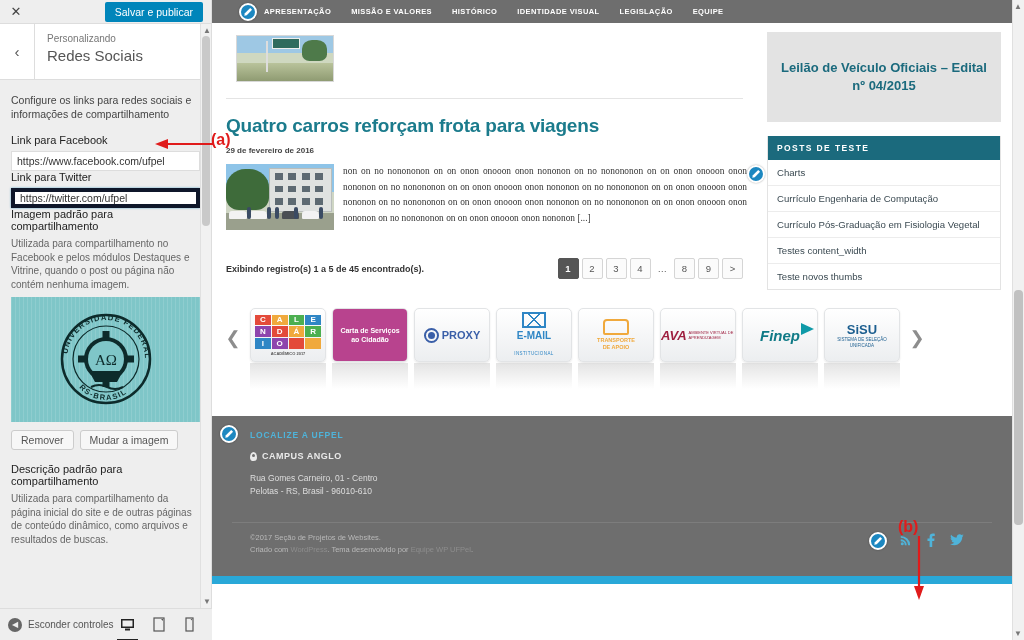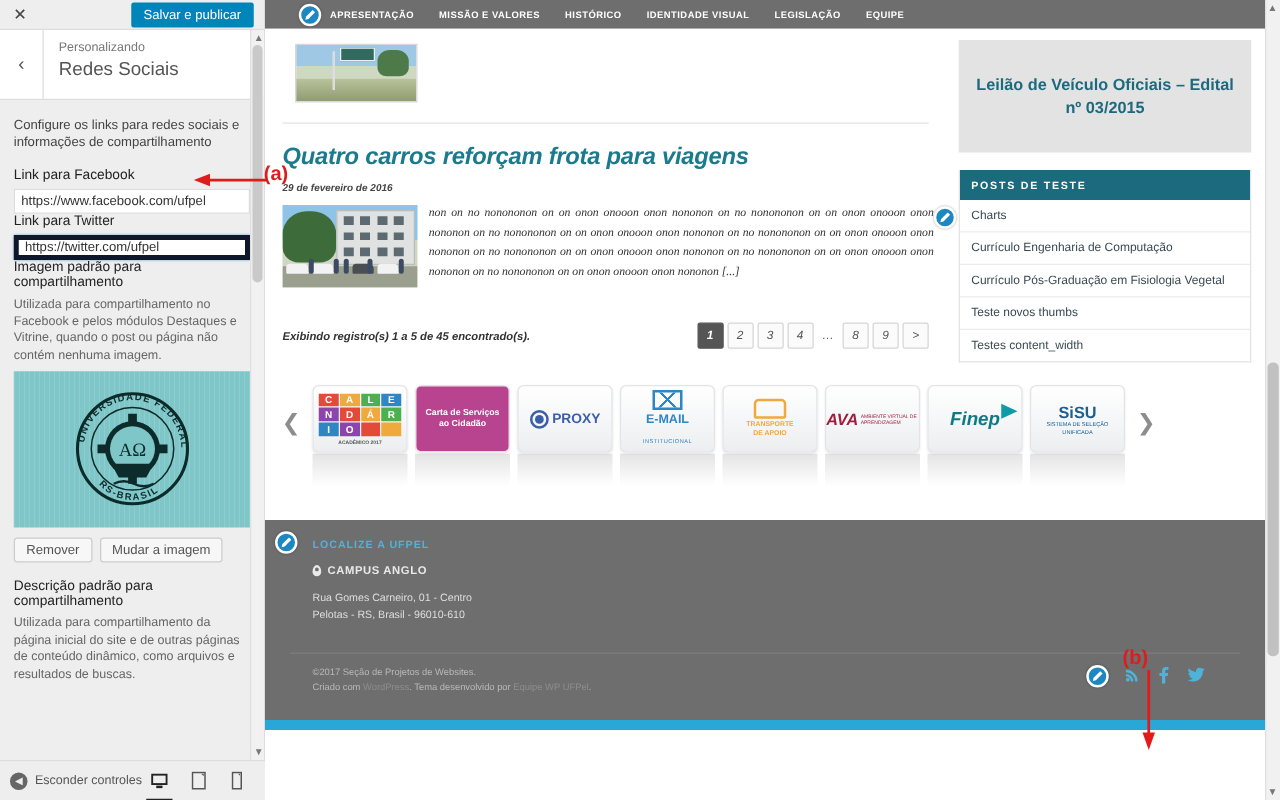--- a/index.html
+++ b/index.html
@@ -112,21 +112,21 @@
   }
   .pencil {
     width: 18px; height: 18px; border-radius: 50%; background: #1c87c0;
     border: 2px solid #fff; display: flex; align-items: center;
     justify-content: center; cursor: pointer; box-shadow: 0 0 2px rgba(0,0,0,.35);
   }
   .pencil svg { width: 10px; height: 10px; }
   .pv-nav-pencil { position: absolute; left: 27px; top: 3px; }
 
   .pv-content { display: flex; background: #fff; }
-  .pv-main { width: 545px; padding: 0 10px 0 10px; position: relative; font-style: italic; }
+  .pv-main { width: 545px; padding: 0 10px 0 10px; position: relative; }
   .pv-side { width: 255px; padding-top: 9px; }
 
   .pv-photo-top {
     width: 98px; height: 47px; margin: 12px 0 0 14px;
     background: linear-gradient(#9ec8e4 0 38%, #cfd8c0 38% 100%);
     position: relative; overflow: hidden; border: 1px solid #d8d8d8;
   }
   .pv-photo-top .road { position:absolute; left:0; bottom:0; width:100%; height:40%;
     background: linear-gradient(#b9c39b, #8f9b72); }
   .pv-photo-top .sign { position:absolute; left:36%; top:4%; width:30%; height:26%;
@@ -482,29 +482,29 @@
             <div class="pg gap">…</div>
             <div class="pg">8</div>
             <div class="pg">9</div>
             <div class="pg">&gt;</div>
           </div>
         </div>
       </div>
 
       <div class="pv-side">
         <div class="w-feature">
-          <span>Leilão de Veículo Oficiais – Edital nº 03/2015</span>
+          <span>Leilão de Veículo Oficiais – Edital nº 04/2015</span>
         </div>
         <div class="w-box">
           <div class="w-head">POSTS DE TESTE</div>
           <div class="w-item">Charts</div>
           <div class="w-item">Currículo Engenharia de Computação</div>
           <div class="w-item">Currículo Pós-Graduação em Fisiologia Vegetal</div>
+          <div class="w-item">Testes content_width</div>
           <div class="w-item">Teste novos thumbs</div>
-          <div class="w-item">Testes content_width</div>
         </div>
       </div>
     </div>
 
     <div class="carousel">
       <div class="car-arrow">❮</div>
 
       <div class="car-wrap">
         <div class="car-item">
           <div>

